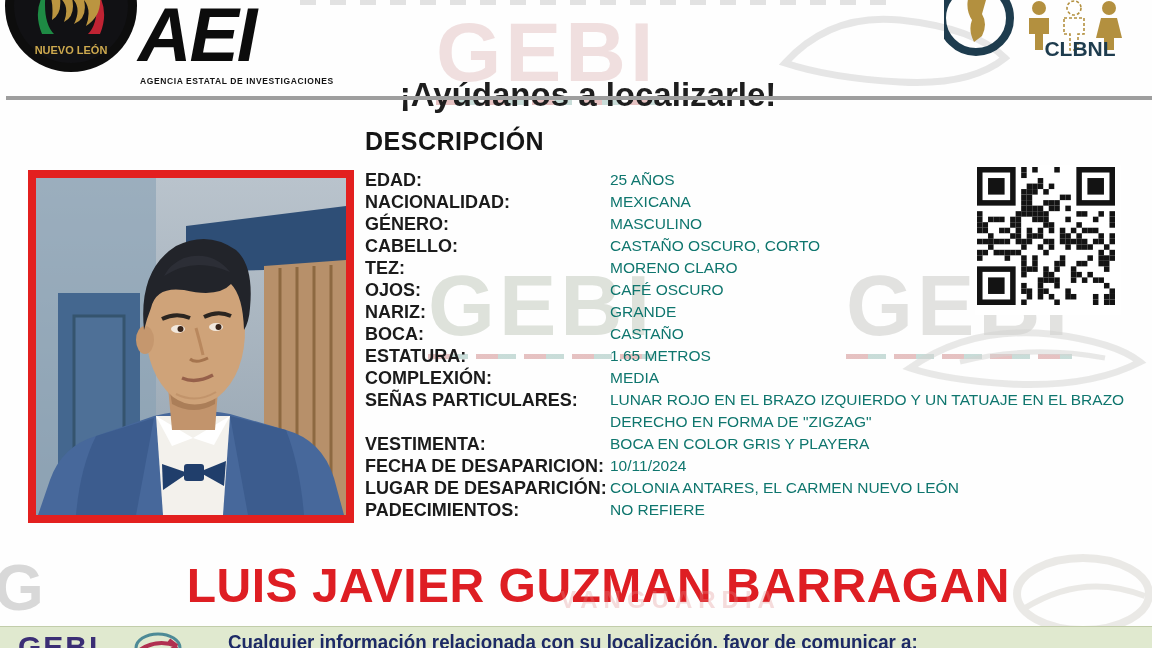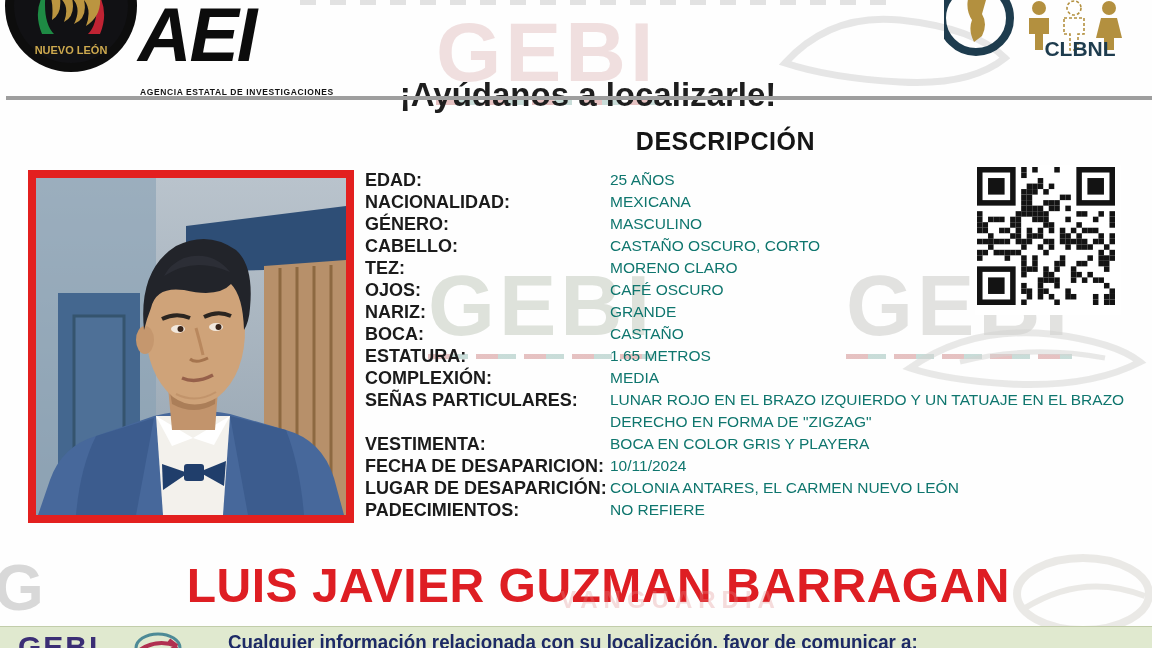--- a/index.html
+++ b/index.html
@@ -14,28 +14,28 @@
   .wm-right{left:846px;top:262px;font-size:86px;color:rgba(175,175,170,.35);}
   .wm-g{left:-6px;top:556px;font-size:64px;color:rgba(170,170,170,.45);}
   .wm-credit{left:560px;top:588px;font-size:24px;letter-spacing:6px;color:rgba(225,140,140,.30);z-index:3;text-align:right;}
   .swirl{position:absolute;z-index:0;opacity:.5;}
   .top-smudge{position:absolute;top:0;left:300px;width:600px;height:5px;opacity:.45;
       background:repeating-linear-gradient(90deg,rgba(130,130,130,.5) 0 16px,transparent 16px 30px);}
   
   .aei-emblem{position:absolute;left:2px;top:-62px;z-index:1;}
   .aei-word{position:absolute;left:138px;top:-8px;z-index:1;font-size:74px;font-weight:bold;
             font-style:italic;color:#0c0c0c;letter-spacing:-2px;transform:scaleY(1.02);}
-  .aei-sub{position:absolute;left:140px;top:87px;z-index:1;font-size:8.5px;font-weight:bold;
+  .aei-sub{position:absolute;left:140px;top:76px;z-index:1;font-size:8.5px;font-weight:bold;
            color:#141414;letter-spacing:.6px;}
   .headline{position:absolute;left:398px;top:28px;width:380px;z-index:1;text-align:center;
             font-size:33px;font-weight:bold;color:#1e1e1e;letter-spacing:0;margin-top:48px;}
   .clbnl{position:absolute;left:944px;top:-20px;z-index:1;}
   
   .divider{position:absolute;left:6px;right:0;top:96px;height:4px;background:#9e9e9e;z-index:1;}
-  .section-title{position:absolute;left:365px;top:106px;width:450px;z-index:1;text-align:right;
+  .section-title{position:absolute;left:365px;top:106px;width:450px;z-index:1;text-align:left;
                  font-size:25px;font-weight:bold;color:#151515;letter-spacing:.5px;}
   
   .photo-frame{position:absolute;left:28px;top:170px;width:326px;height:353px;z-index:1;
                border:8px solid #e3201f;background:#aab5bf;box-sizing:border-box;}
   .photo-frame svg{display:block;width:100%;height:100%;}
   
   .fields{position:absolute;left:365px;top:169px;width:772px;margin:0;z-index:1;}
   .field-row{display:grid;grid-template-columns:245px 1fr;}
   .field-row dt{font-weight:bold;color:#1b1b1b;font-size:18px;line-height:22px;margin:0;}
   .field-row dd{color:#0f766e;font-size:15.5px;line-height:22px;margin:0;max-width:515px;}

